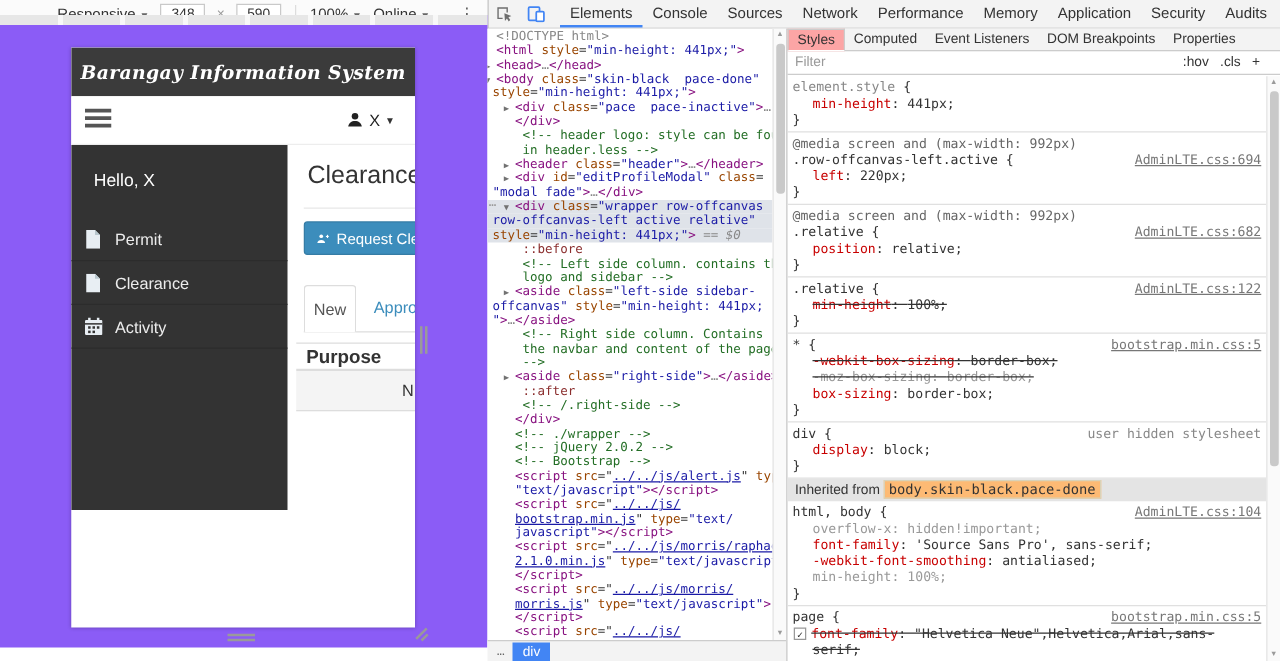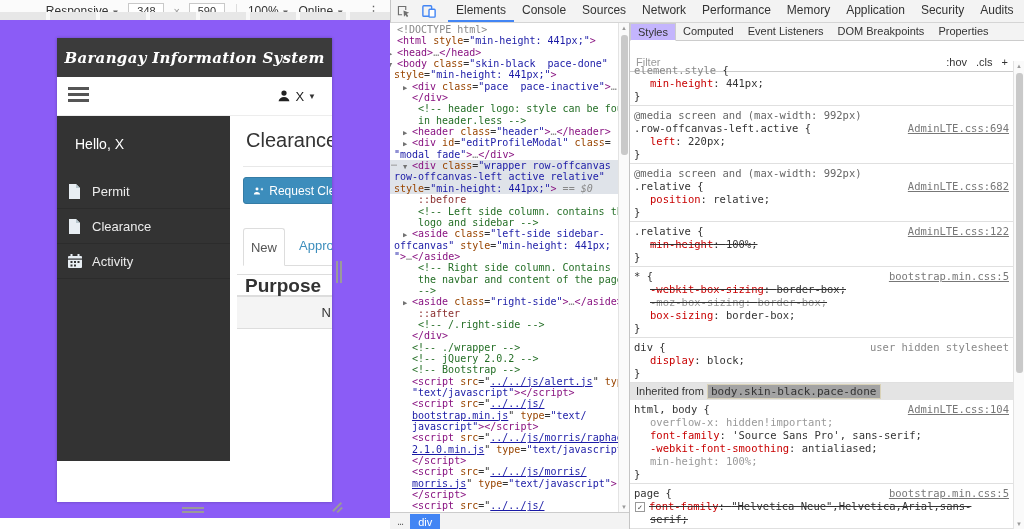--- a/index.html
+++ b/index.html
@@ -40,39 +40,39 @@
   .p-title { color:#fff; font-family:"DejaVu Serif", serif; font-style:italic; font-weight:bold;
     font-size:15px; letter-spacing:.3px; }
   .p-navbar { width:275px; height:39px; background:#fff; border-bottom:1px solid #ededed;
     display:flex; align-items:center; justify-content:space-between; padding:0 16px 0 11px; }
   .hamburger div { width:21px; height:3px; background:#555; margin-bottom:3px; }
   .nav-user { display:flex; align-items:center; gap:4px; color:#222; font-size:13px; }
   .nav-user svg { display:block; }
   .nav-caret { font-size:8px; color:#333; }
 
   .p-body { display:flex; width:348px; }
-  .p-sidebar { width:173px; height:345px; background:#333; flex:none; }
+  .p-sidebar { width:173px; height:292px; background:#333; flex:none; }
   .sb-greet { padding:20px 0 0 18px; color:#fff; font-size:14px; }
   .sb-items { margin-top:22px; }
   .sb-item { height:35px; display:flex; align-items:center; padding-left:11px; gap:10px;
     color:#ececec; font-size:13px; border-bottom:1px solid #2c2c2c; }
   .sb-icon { width:14px; display:flex; }
   .p-content { width:175px; flex:none; position:relative; }
   .pc-heading { margin:13px 0 0 16px; font-size:20px; font-weight:normal; color:#333; }
   .pc-hr { margin:14px 0 0 13px; width:200px; border:0; border-top:1px solid #e8e8e8; }
   .pc-btn { margin:10px 0 0 13px; width:130px; height:27px; background:#3c8dbc; border:1px solid #357ca5;
     border-radius:3px; color:#fff; font-size:12px; display:flex; align-items:center; gap:6px;
     padding-left:9px; white-space:nowrap; }
   .pc-tabs { margin:23px 0 0 13px; display:flex; align-items:flex-end; border-bottom:1px solid #ddd; width:200px; }
   .tab-new { width:42px; height:38px; line-height:38px; text-align:center; background:#fff;
     border:1px solid #ddd; border-bottom:1px solid #fff; margin-bottom:-1px;
     border-radius:3px 3px 0 0; color:#555; font-size:13px; }
   .tab-approved { padding:0 14px; line-height:38px; color:#3c8dbc; font-size:13px; white-space:nowrap; }
   .pc-table { margin:8px 0 0 7px; width:180px; border-top:1px solid #ddd; }
-  .pc-th { height:22px; line-height:22px; padding-left:8px; font-weight:bold; font-size:19px;
+  .pc-th { height:22px; line-height:22px; padding-left:8px; font-weight:bold; font-size:15px;
     color:#333; border-bottom:2px solid #ddd; }
   .pc-row { height:32px; line-height:32px; background:#f4f4f4; border-bottom:1px solid #ddd;
     font-size:13px; color:#333; width:96px; text-align:right; padding-right:2px; }
 
   
   .h-right { position:absolute; left:336px; top:249px; width:6px; height:22px;
     border-left:2px solid #9a9a9a; border-right:2px solid #9a9a9a; }
   .h-bottom { position:absolute; left:182px; top:495px; width:22px; height:6px;
     border-top:2px solid #9a9a9a; border-bottom:2px solid #9a9a9a; }
   .h-corner { position:absolute; left:330px; top:488px; width:14px; height:14px; }
@@ -102,42 +102,42 @@
   .el-crumbs { position:absolute; left:0; top:489px; width:239px; height:17px; background:#f3f3f3;
     border-top:1px solid #ccc; display:flex; align-items:center; font-size:11px; }
   .crumb-more { color:#666; padding:0 7px; letter-spacing:-1px; }
   .crumb-sel { background:#4285f4; color:#fff; padding:1px 8px; height:15px; line-height:14px; }
 
   
   .styles-pane { position:absolute; left:629px; top:23px; width:395px; height:506px; background:#fff;
     border-left:1px solid #c5c5c5; }
   .st-tabs { height:18px; background:#f3f3f3; border-bottom:1px solid #ccc; display:flex; font-size:11px; color:#333; }
   .st-tab { padding:2px 7px 0 7px; white-space:nowrap; }
-  .st-tab.sel { background:#c4b5fd; border:1px solid #ccc; border-bottom:1px solid #fff; margin-bottom:-1px; }
-  .st-filter { height:19px; border-bottom:1px solid #ccc; display:flex; align-items:center; font-size:11px;margin-top:12px; }
+  .st-tab.sel { background:#fca5a5; border:1px solid #ccc; border-bottom:1px solid #fff; margin-bottom:-1px; }
+  .st-filter { height:19px; border-bottom:1px solid #ccc; display:flex; align-items:center; font-size:11px; }
   .st-filter-label { color:#999; padding-left:6px; flex:1; }
   .st-filter-right { display:flex; gap:9px; color:#333; padding-right:16px; }
   .st-rules { position:absolute; left:0; top:38px; right:11px; bottom:0; overflow:hidden;
     font-family:"DejaVu Sans Mono", monospace; font-size:10.5px; line-height:13px; color:#333; }
   .rule { padding:3px 4px 2px 4px; border-bottom:1px solid #e0e0e0; position:relative; }
   .media { color:#666; }
   .rname { color:#333; } .rname.gray { color:#888; }
   .rlink { float:right; color:#777; text-decoration:underline;text-align:center; }
   .rlink.plain { text-decoration:none; color:#888; }
   .prp { padding-left:16px; }
   .pn { color:#c80000; } .pv { color:#333; }
   .pd.struck { text-decoration:line-through; }
   .pd.gray .pn, .pd.gray .pv { color:#999; }
   .pd.struck.gray { text-decoration:line-through; }
   .parr { color:#888; font-size:7px; margin-right:2px; }
   .sw { display:inline-block; width:8px; height:8px; border:1px solid #888; margin:0 3px -1px 1px; }
   .cb { display:inline-block; width:10px; height:10px; border:1px solid #999; background:#fff;
     margin:0 4px -2px -15px; font-size:8px; line-height:9px; text-align:center; color:#333; }
   .inh { background:#e4e4e4; padding:2px 6px; font-family:"Liberation Sans",sans-serif; font-size:11px; color:#333; }
-  .inh-chip { font-family:"DejaVu Sans Mono",monospace; background:#a3a3a3; border:1px solid #d9d2b8; padding:0 3px; }
+  .inh-chip { font-family:"DejaVu Sans Mono",monospace; background:#fdba74; border:1px solid #d9d2b8; padding:0 3px; }
   .st-scroll { position:absolute; right:0; top:38px; width:11px; bottom:0; background:#fafafa; border-left:1px solid #e3e3e3; }
   .st-thumb { position:absolute; left:2px; top:12px; width:7px; height:300px; background:#c9c9c9; border-radius:3px; }
 </style>
 </head>
 <body>
 
 <div class="toolbar-left">
   <span>
     <span>Responsive</span><span class="tb-caret">▼</span>
   </span>

